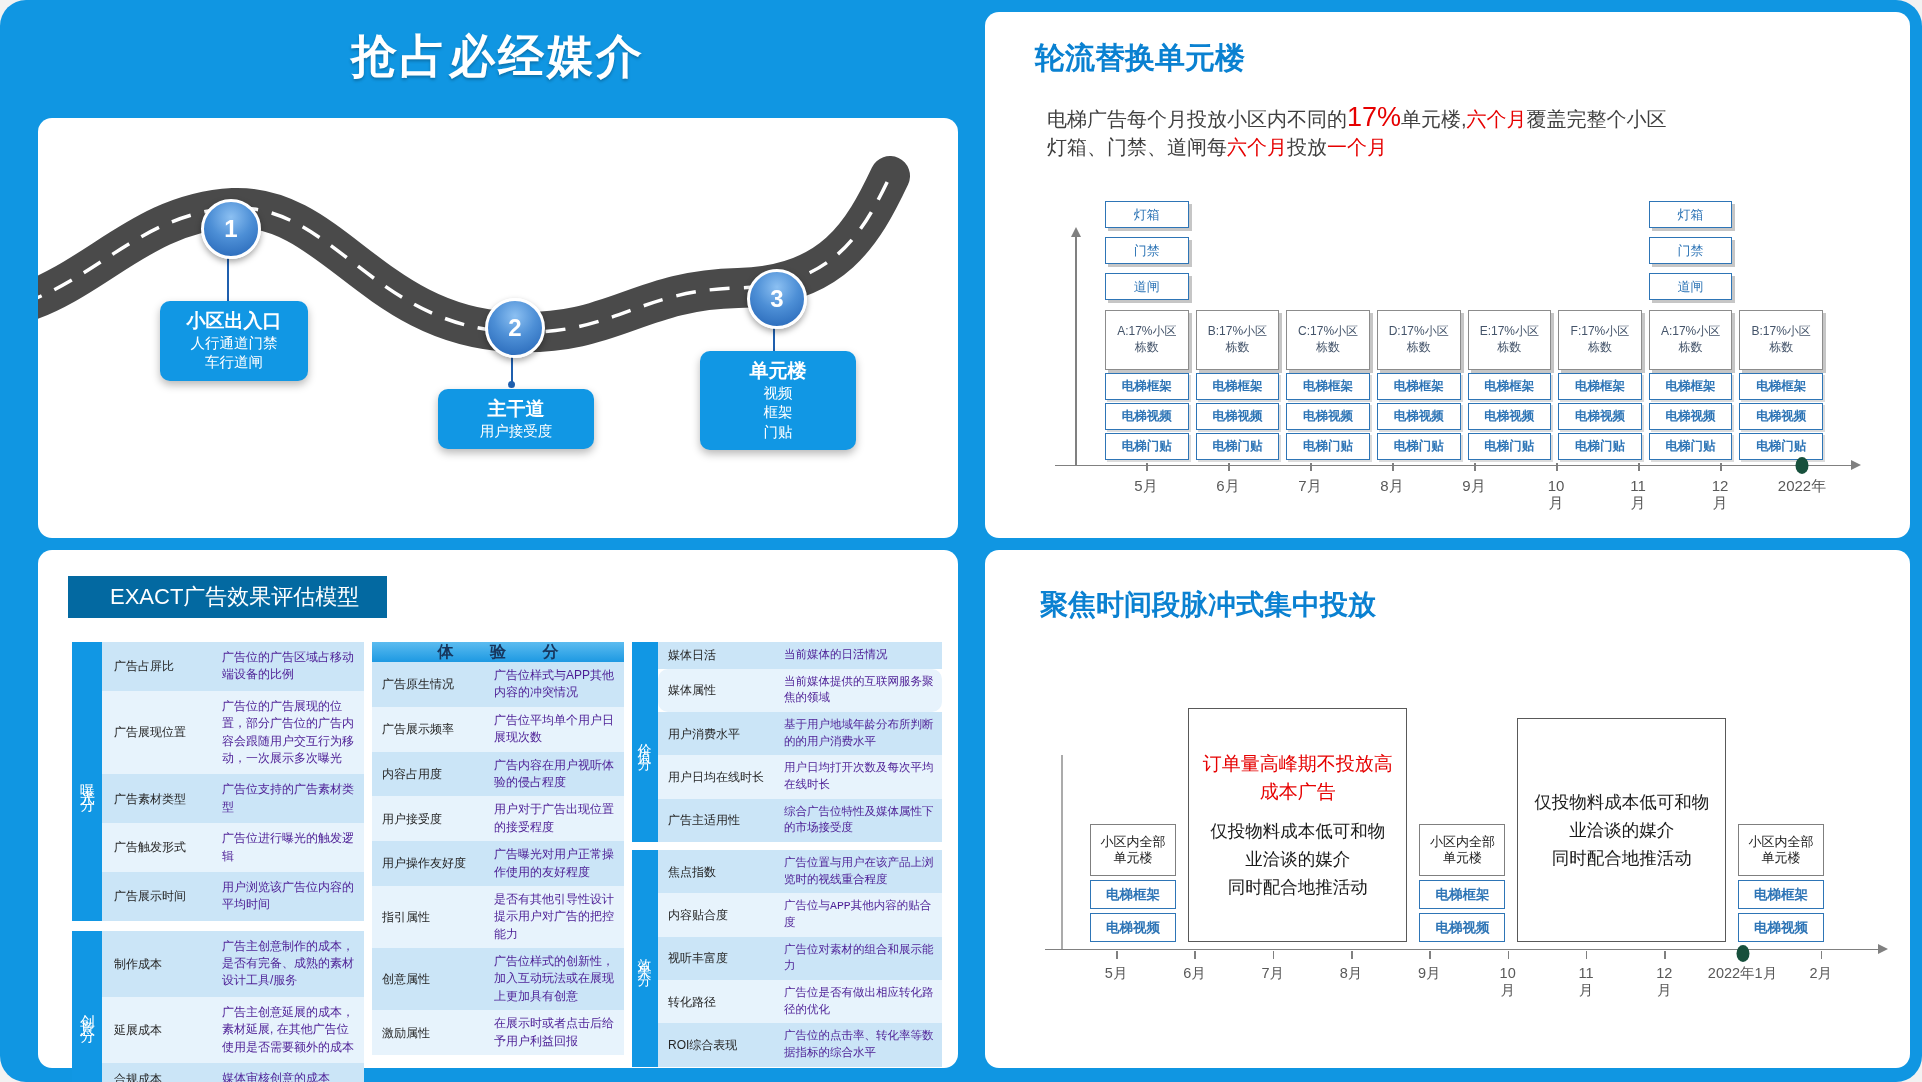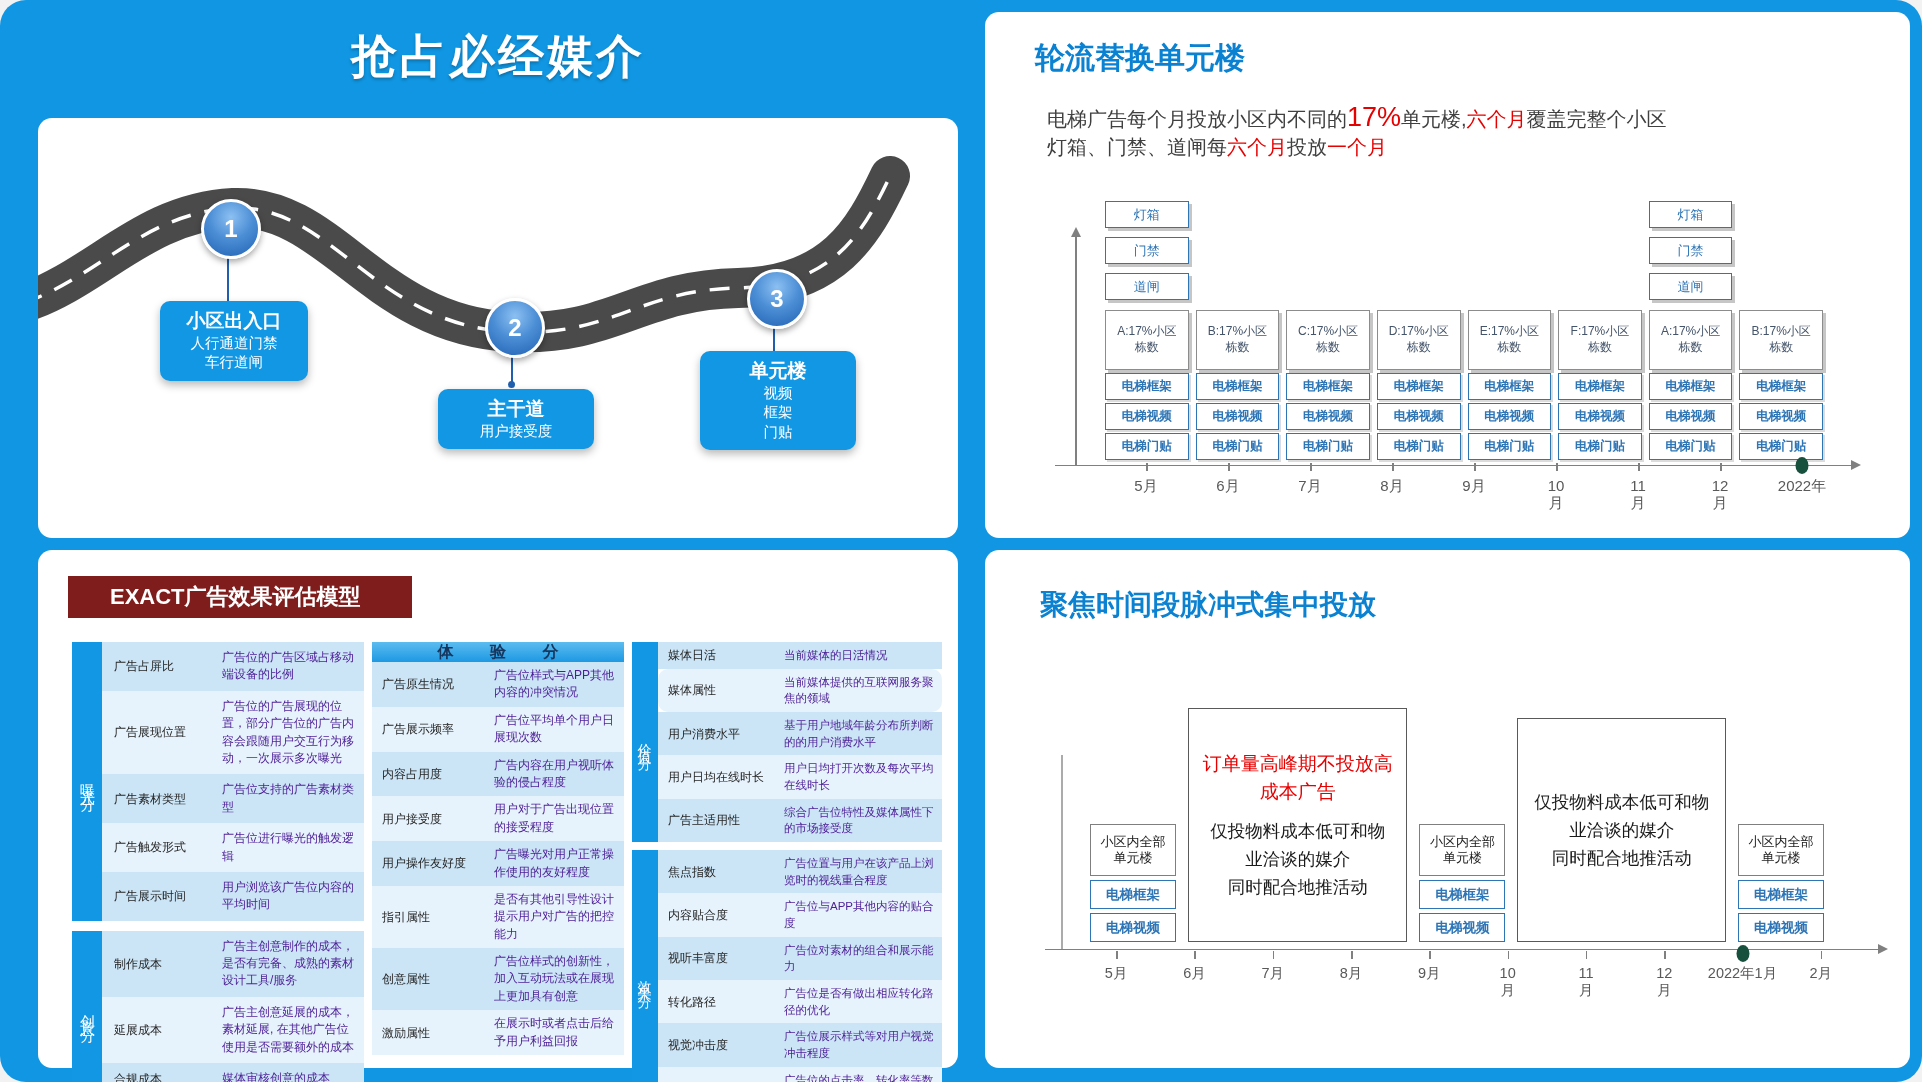--- a/index.html
+++ b/index.html
@@ -56,42 +56,42 @@
   .tr-axis{bottom:58px;}
   .tr-axis::after,.br-axis::after{content:"";position:absolute;right:-11px;top:-4.5px;border:5px solid transparent;border-left:10px solid #808080;}
   .months{position:absolute;display:flex;}
   .tr-months{left:50px;right:12px;bottom:6px;height:50px;}
   .month{flex:1;position:relative;text-align:center;font-size:15px;color:#595959;padding-top:9px;line-height:1.15;}
   .month .tick{position:absolute;left:50%;top:-5px;width:1.5px;height:8px;background:#808080;}
   .month .dot{display:none;position:absolute;left:50%;transform:translateX(-50%);top:-11px;width:13px;height:17px;border-radius:50%;background:#17503c;}
   .has-dot .dot{display:block;}
 
   
-  .exact-bar{position:absolute;left:30px;top:26px;width:344px;height:42px;background:#7f1d1d;color:#fff;
-             font-weight:bold;font-size:22px;display:flex;align-items:center;padding-left:42px;box-sizing:border-box;}
+  .exact-bar{position:absolute;left:30px;top:26px;width:319px;height:42px;background:#0369a1;color:#fff;
+             font-weight:normal;font-size:22px;display:flex;align-items:center;padding-left:42px;box-sizing:border-box;}
   .exact-table{position:absolute;left:34px;top:92px;right:16px;bottom:14px;display:flex;gap:8px;font-size:12px;}
   .tcol1{width:292px;display:flex;flex-direction:column;gap:10px;}
   .tcol2{width:252px;display:flex;flex-direction:column;}
   .tcol3{flex:1;display:flex;flex-direction:column;gap:8px;}
   .tblock{display:flex;}
   .side{width:30px;background:#1197e4;color:#fff;display:flex;align-items:center;justify-content:center;
         writing-mode:vertical-rl;text-orientation:upright;font-size:15px;letter-spacing:7px;}
   .tcol3 .side{width:26px;font-size:14px;}
   .rows{flex:1;display:flex;flex-direction:column;}
   .trow{display:flex;}
   .trow:nth-child(odd){background:#cbe5f7;}
   .trow:nth-child(even){background:#e7f3fc;}
   .tlabel{width:96px;padding:7px 4px 7px 12px;color:#262626;display:flex;align-items:center;line-height:1.35;}
   .tdesc{flex:1;padding:7px 8px;color:#4c1d95;display:flex;align-items:center;line-height:1.45;}
   .tcol2 .tlabel{width:100px;padding:5px 4px 5px 10px;}
   .tcol2 .tdesc{padding:5px 8px;}
   .thead{height:20px;flex:none;background:linear-gradient(180deg,#5cbcf0,#1d99e2);color:#17365d;font-weight:bold;
          font-size:16px;display:flex;align-items:center;justify-content:center;letter-spacing:16px;text-indent:16px;}
   .tcol3 .tlabel{width:104px;padding:5px 4px 5px 10px;}
-  .tcol3 .tdesc{padding:5px 8px;font-size:11.5px;}
+  .tcol3 .tdesc{padding:5px 8px;font-size:11.5px;font-family:Liberation Mono, monospace;}
 
   
   .br-title{left:55px;top:36px;font-size:28px;}
   .br-chart{position:absolute;left:60px;top:103px;right:28px;bottom:24px;}
   .br-row{position:absolute;left:45px;right:58px;bottom:102px;display:flex;align-items:flex-end;gap:12px;}
   .bstack{width:86px;display:flex;flex-direction:column;gap:4px;}
   .btop{height:50px;border:1.2px solid #7f7f7f;font-size:13px;color:#1a1a1a;background:#fff;line-height:1.25;
         display:flex;align-items:center;justify-content:center;text-align:center;white-space:pre-line;}
   .bm{height:27px;border:1.2px solid #2e75b6;color:#2e75b6;font-weight:bold;font-size:13.5px;background:#fff;
       display:flex;align-items:center;justify-content:center;}
@@ -447,24 +447,20 @@
             </div>
               <div class="trow" style="flex:1;">
               <div class="tlabel">视听丰富度</div>
               <div class="tdesc">广告位对素材的组合和展示能力</div>
             </div>
               <div class="trow" style="flex:1;">
               <div class="tlabel">转化路径</div>
               <div class="tdesc">广告位是否有做出相应转化路径的优化</div>
             </div>
               <div class="trow" style="flex:1;">
-              <div class="tlabel">视觉冲击度</div>
-              <div class="tdesc">广告位展示样式等对用户视觉冲击程度</div>
-            </div>
-              <div class="trow" style="flex:1;">
               <div class="tlabel">ROI综合表现</div>
               <div class="tdesc">广告位的点击率、转化率等数据指标的综合水平</div>
             </div>
             </div>
         </div>
       </div>
 
     </div>
   </section>
 

